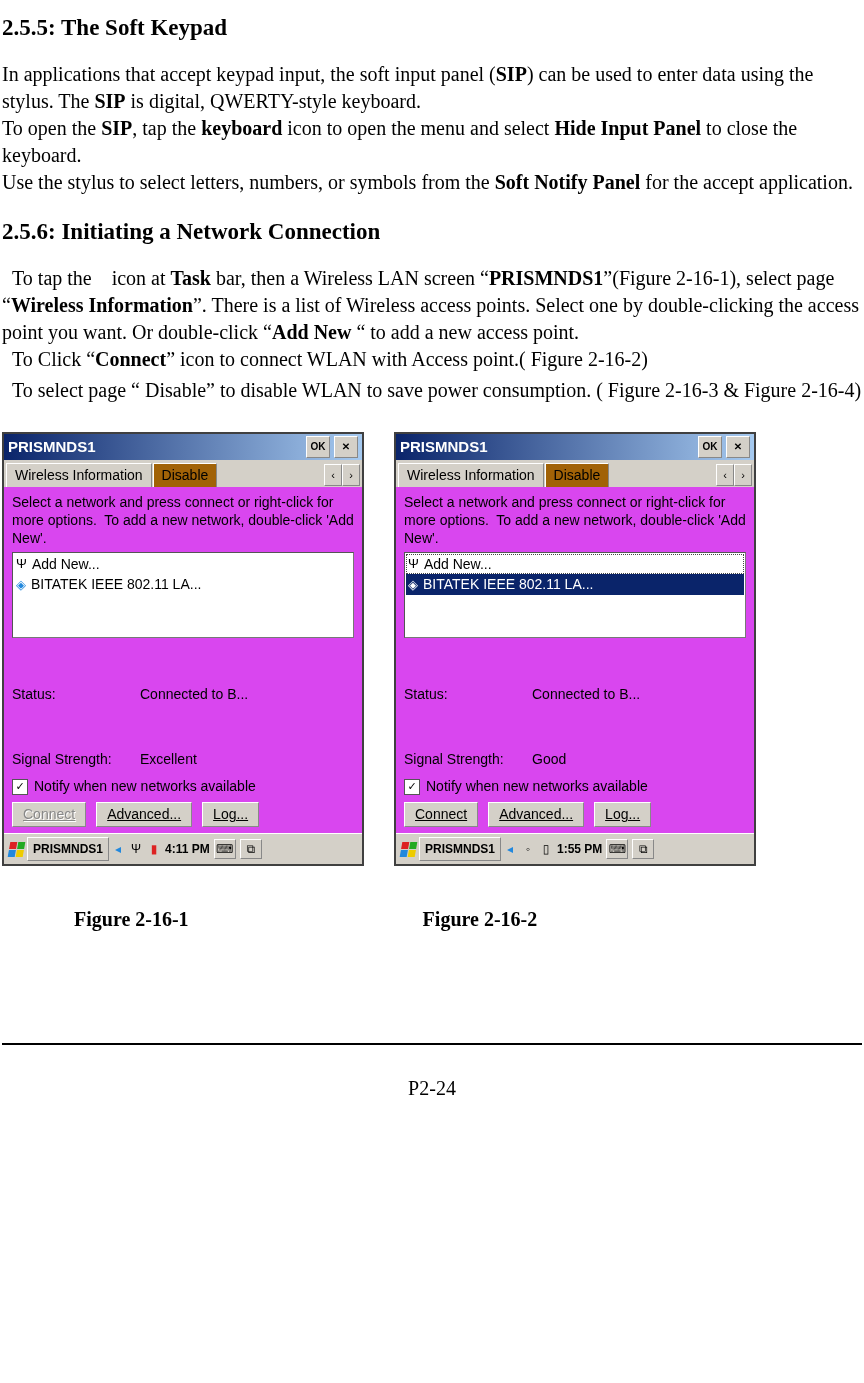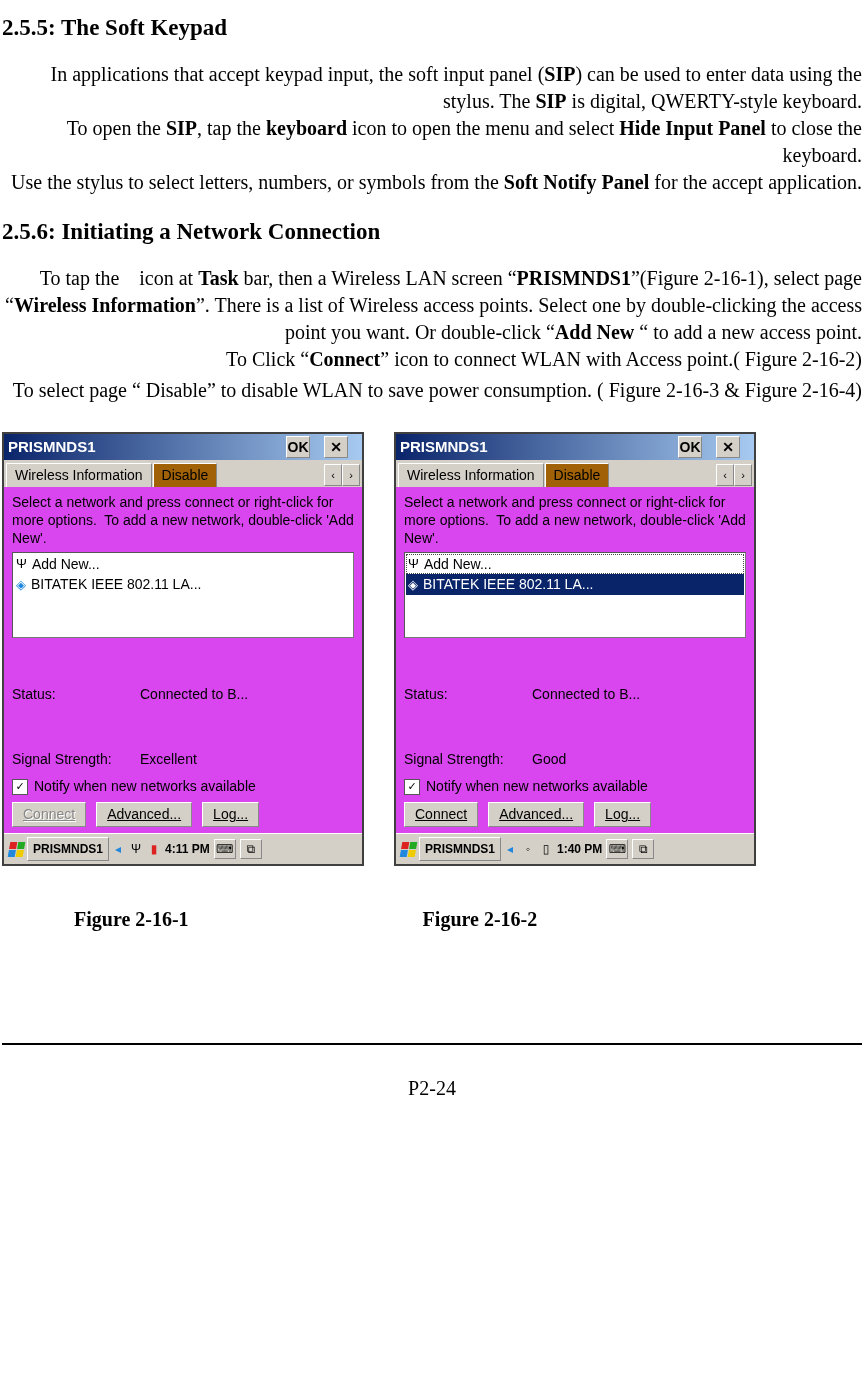--- a/index.html
+++ b/index.html
@@ -10,21 +10,21 @@
     padding: 8px 2px 10px 2px;
     background: white;
     color: black;
     width: 860px;
   }
   h2.section {
     font-size: 23px;
     font-weight: bold;
     margin: 4px 0 18px 0;
   }
-  p { margin: 0; text-align: right; }
+  p { margin: 0; }
   .narrow { margin: 0; }
   b { font-weight: bold; }
   .figures-row {
     display: flex;
     gap: 30px;
     margin-top: 28px;
     margin-bottom: 30px;
   }
   .fig-wrap { display:inline-block; }
   .screenshot {
@@ -49,22 +49,22 @@
   .titlebtn {
     width: 22px;
     height: 20px;
     background: #d4d0c8;
     color: black;
     border: 1px solid #888;
     border-top-color: #fff;
     border-left-color: #fff;
     font-family: Tahoma, Arial, sans-serif;
     font-weight: bold;
-    font-size: 14px;
-    margin-right: 14px;
+    font-size: 10px;
+    margin-right: 4px;
     display: flex;
     align-items: center;
     justify-content: center;
     cursor: pointer;
   }
   .tabs {
     display: flex;
     align-items: center;
     background: #d4d0c8;
     padding: 3px 2px 0 2px;
@@ -341,21 +341,21 @@
               <span></span>
               <span></span>
               <span></span>
             </span>
           </div>
       <div class="taskbtn">PRISMNDS1</div>
       <div class="tray">
         <span class="trayicon" style="color:#28d">◂</span>
         <span class="trayicon">◦</span>
         <span class="trayicon">▯</span>
-        <span class="clock">1:40 PM</span>
+        <span class="clock">1:55 PM</span>
         <span class="desk">⌨</span>
         <span class="desk">⧉</span>
       </div>
     </div>
   </div>
   </div>
 
 </div>
 
 <div class="captions">

